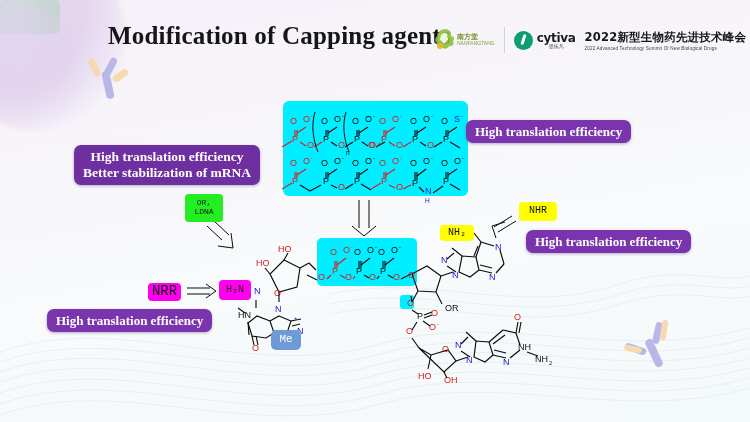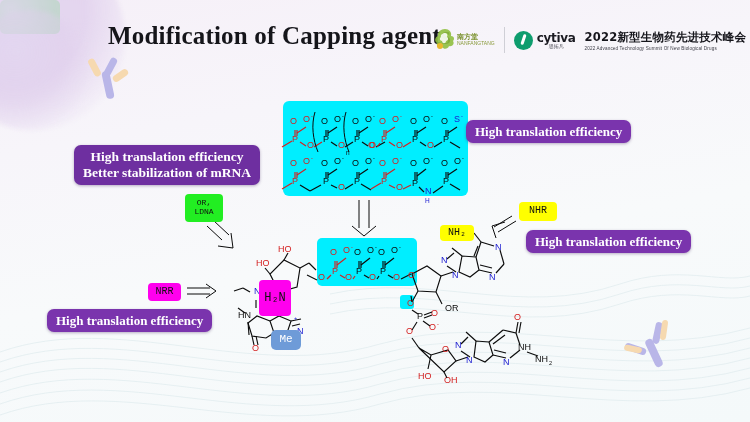--- a/index.html
+++ b/index.html
@@ -66,22 +66,22 @@
 
   .tag{position:absolute;border-radius:4px;font-family:Liberation Mono, monospace;
        display:flex;align-items:center;justify-content:center;text-align:center;line-height:1.08;}
   .tag.green{background:#22ee22;color:#101010;}
   .tag.yellow{background:#ffff00;color:#101010;}
   .tag.magenta{background:#ff00ee;color:#101010;}
   .tag.blue{background:#6e9bd8;color:#ffffff;}
 
   #tag-or-ldna{left:185px;top:194px;width:38px;height:28px;font-size:8px;}
   #tag-nhr{left:519px;top:202px;width:38px;height:19px;font-size:10px;}
-  #tag-nrr{left:148px;top:283px;width:33px;height:18px;font-size:10px;}
-  #tag-h2n{left:219px;top:280px;width:32px;height:36px;font-size:12px;margin-left:40px;}
+  #tag-nrr{left:148px;top:283px;width:33px;height:18px;font-size:14px;}
+  #tag-h2n{left:219px;top:280px;width:32px;height:20px;font-size:10px;}
   #tag-me{left:271px;top:330px;width:30px;height:20px;font-size:11px;border-radius:5px;}
   #tag-nh2{left:440px;top:225px;width:34px;height:16px;font-size:10px;}
 
   
   .cyan-panel{position:absolute;background:#00eeff;border-radius:6px;}
   #panel-top{left:283px;top:101px;width:185px;height:95px;}
   #panel-mid{left:317px;top:238px;width:100px;height:48px;border-radius:5px;}
   #panel-green{left:255px;top:243px;width:60px;height:34px;background:#22ee22;border-radius:5px;}
   #panel-cyan-small{left:400px;top:295px;width:14px;height:14px;background:#00eeff;border-radius:3px;}
 

